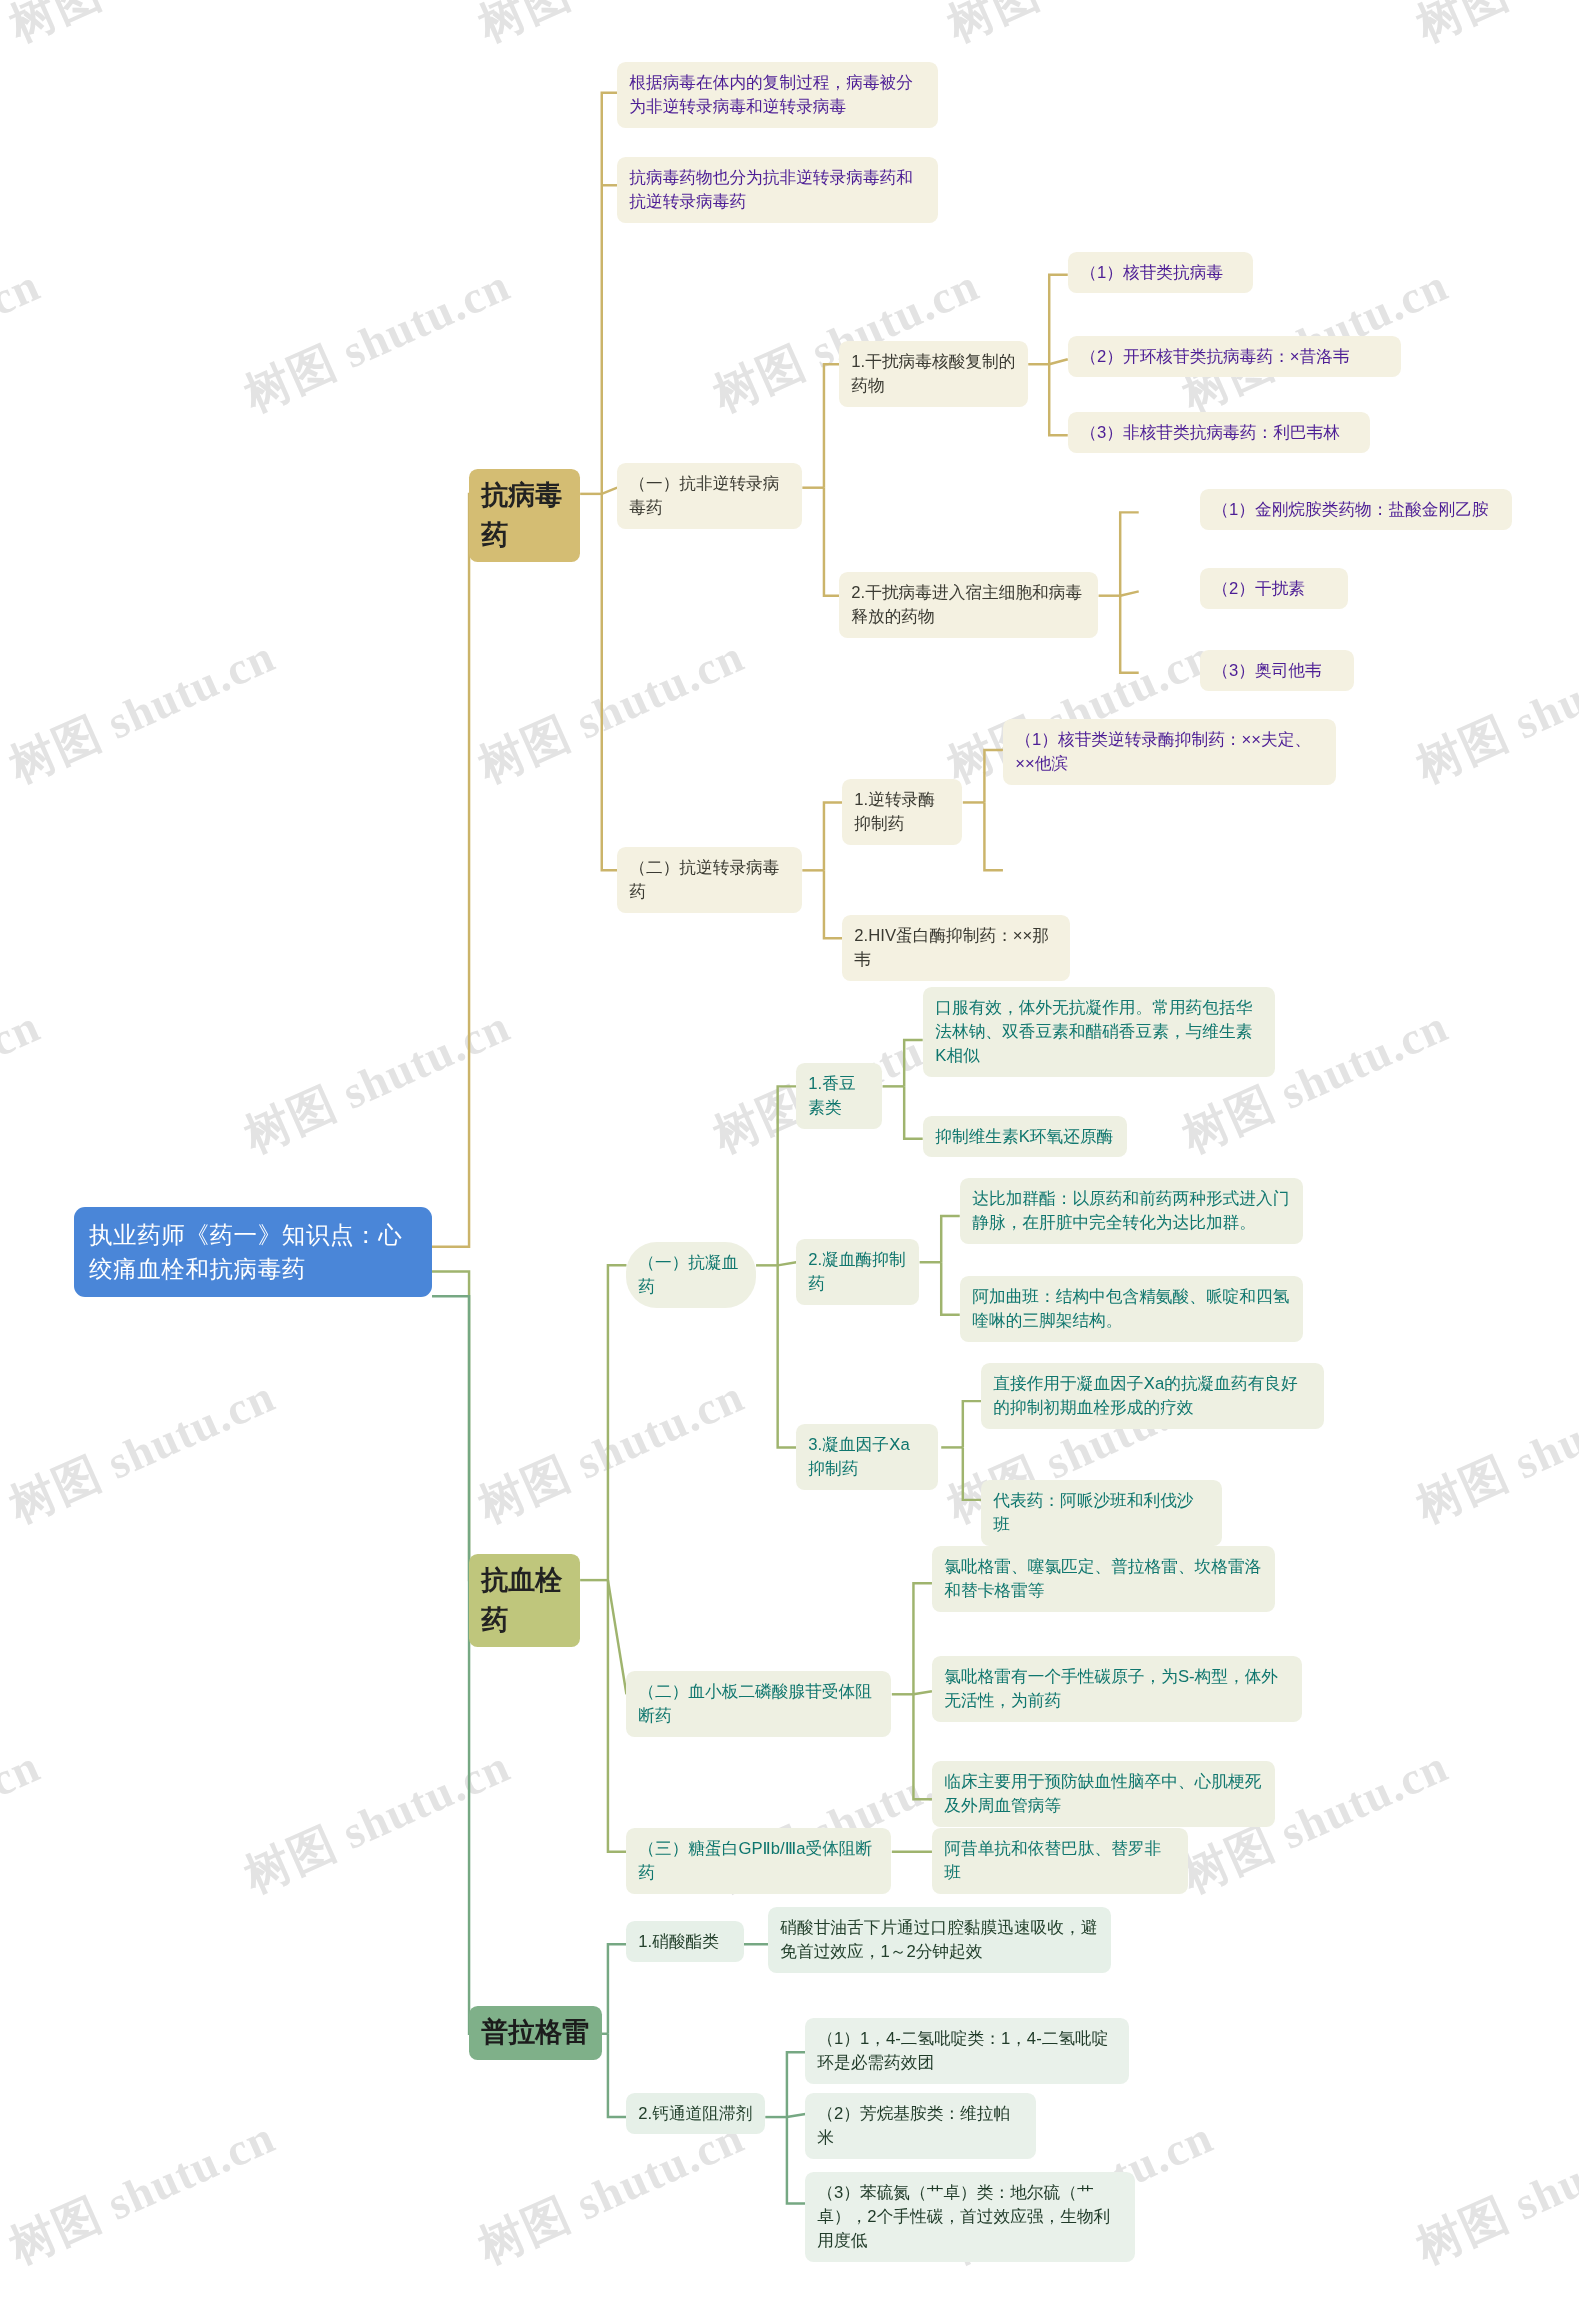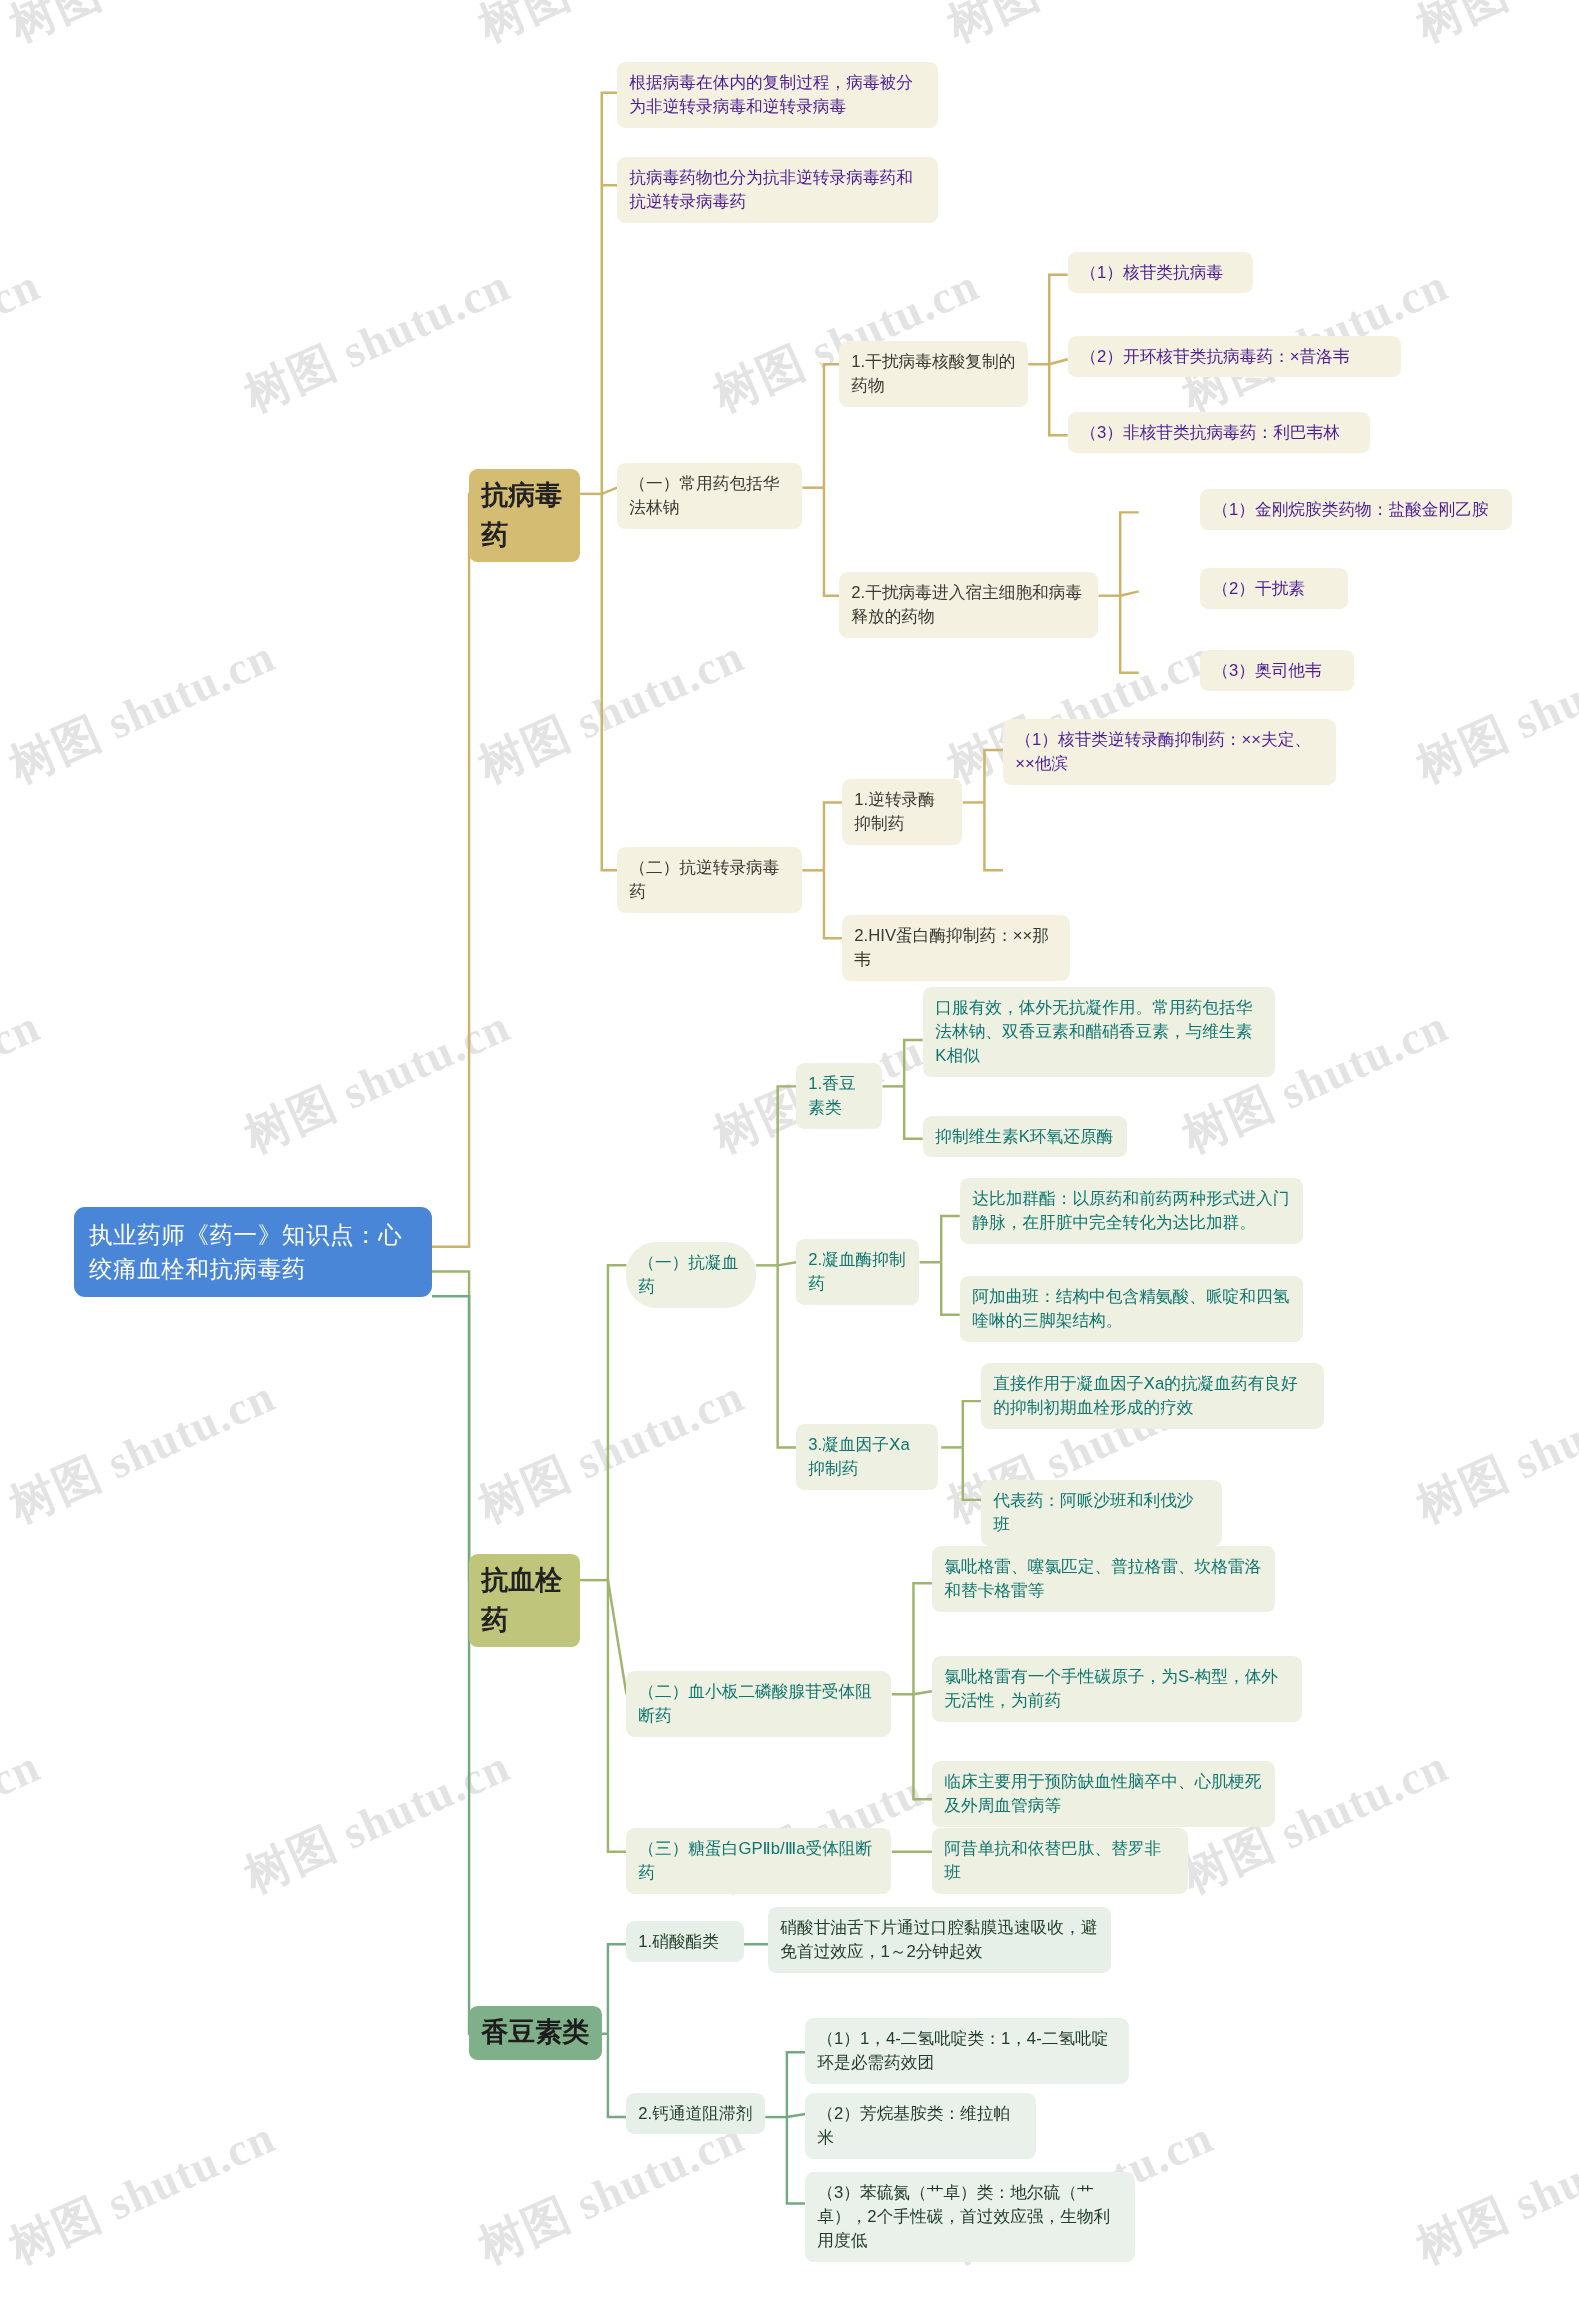--- a/index.html
+++ b/index.html
@@ -160,21 +160,21 @@
   </div>
 
   <div class="node card gold" style="left:617px;top:62px;width:321px;">
     <span>根据病毒在体内的复制过程，病毒被分为非逆转录病毒和逆转录病毒</span>
   </div>
   <div class="node card gold" style="left:617px;top:157px;width:321px;">
     <span>抗病毒药物也分为抗非逆转录病毒药和抗逆转录病毒药</span>
   </div>
 
   <div class="node card gold-dark" style="left:617px;top:463px;width:185px;">
-    <span>（一）常用药包括华法林钠</span>
+    <span>（一）抗非逆转录病毒药</span>
   </div>
 
   <div class="node card gold-dark" style="left:839px;top:341px;width:189px;">
     <span>1.干扰病毒核酸复制的药物</span>
   </div>
   <div class="node card gold" style="left:1068px;top:252px;width:185px;">
     <span>（1）核苷类抗病毒</span>
   </div>
   <div class="node card gold" style="left:1068px;top:336px;width:333px;">
     <span>（2）开环核苷类抗病毒药：×昔洛韦</span>
@@ -261,21 +261,21 @@
   </div>
 
   <div class="node card olive" style="left:626px;top:1828px;width:265px;">
     <span>（三）糖蛋白GPⅡb/Ⅲa受体阻断药</span>
   </div>
   <div class="node card olive" style="left:932px;top:1828px;width:256px;">
     <span>阿昔单抗和依替巴肽、替罗非班</span>
   </div>
 
   <div class="node chip chip-antianginal" style="left:469px;top:2006px;width:133px;">
-    <span>香豆素类</span>
+    <span>普拉格雷</span>
   </div>
 
   <div class="node card green" style="left:626px;top:1921px;width:118px;">
     <span>1.硝酸酯类</span>
   </div>
   <div class="node card green" style="left:768px;top:1907px;width:343px;">
     <span>硝酸甘油舌下片通过口腔黏膜迅速吸收，避免首过效应，1～2分钟起效</span>
   </div>
 
   <div class="node card green" style="left:626px;top:2093px;width:139px;">

